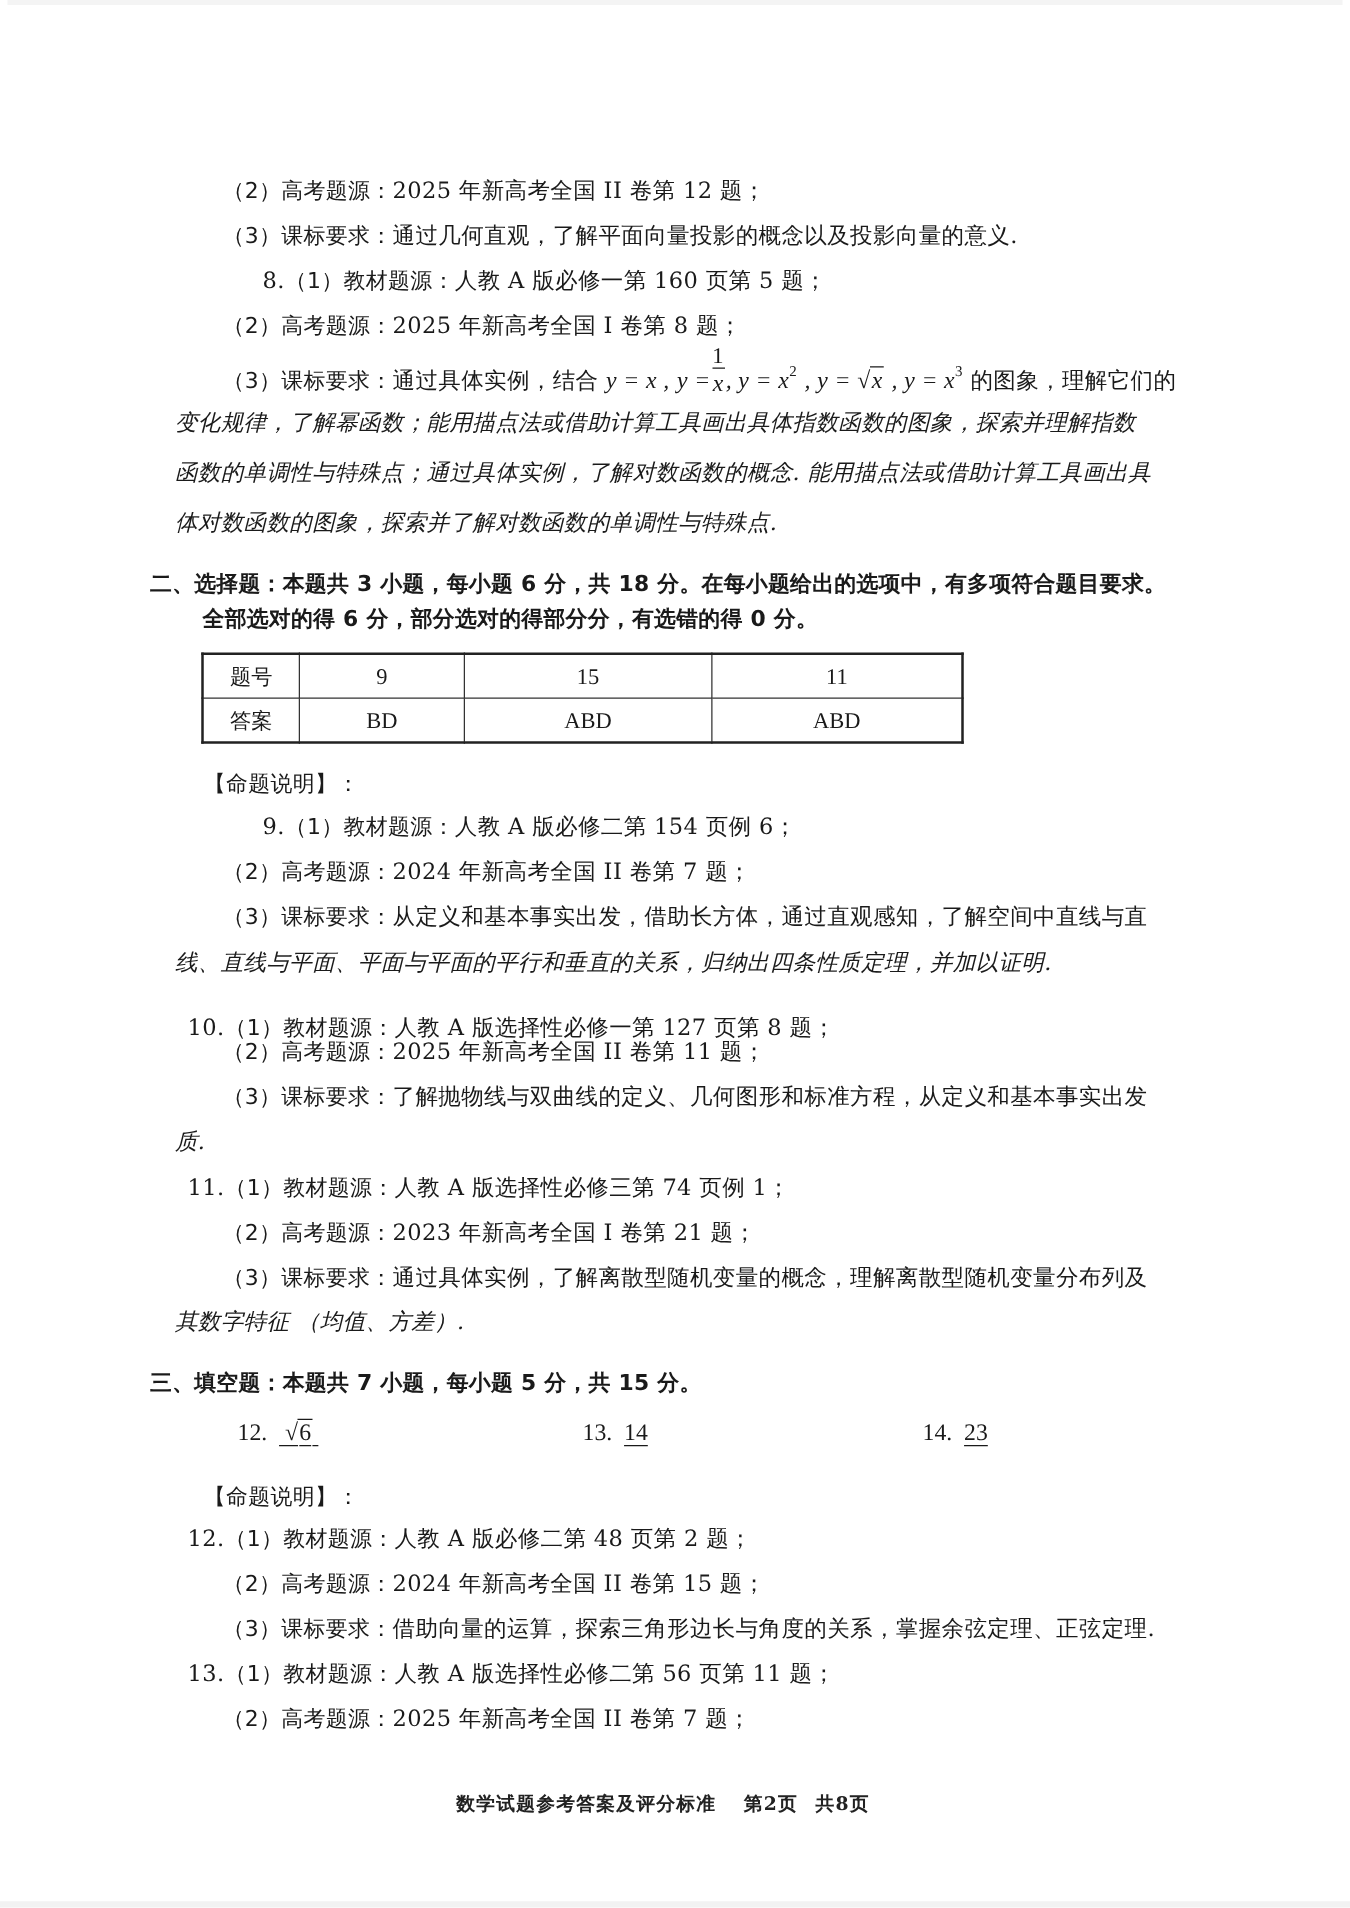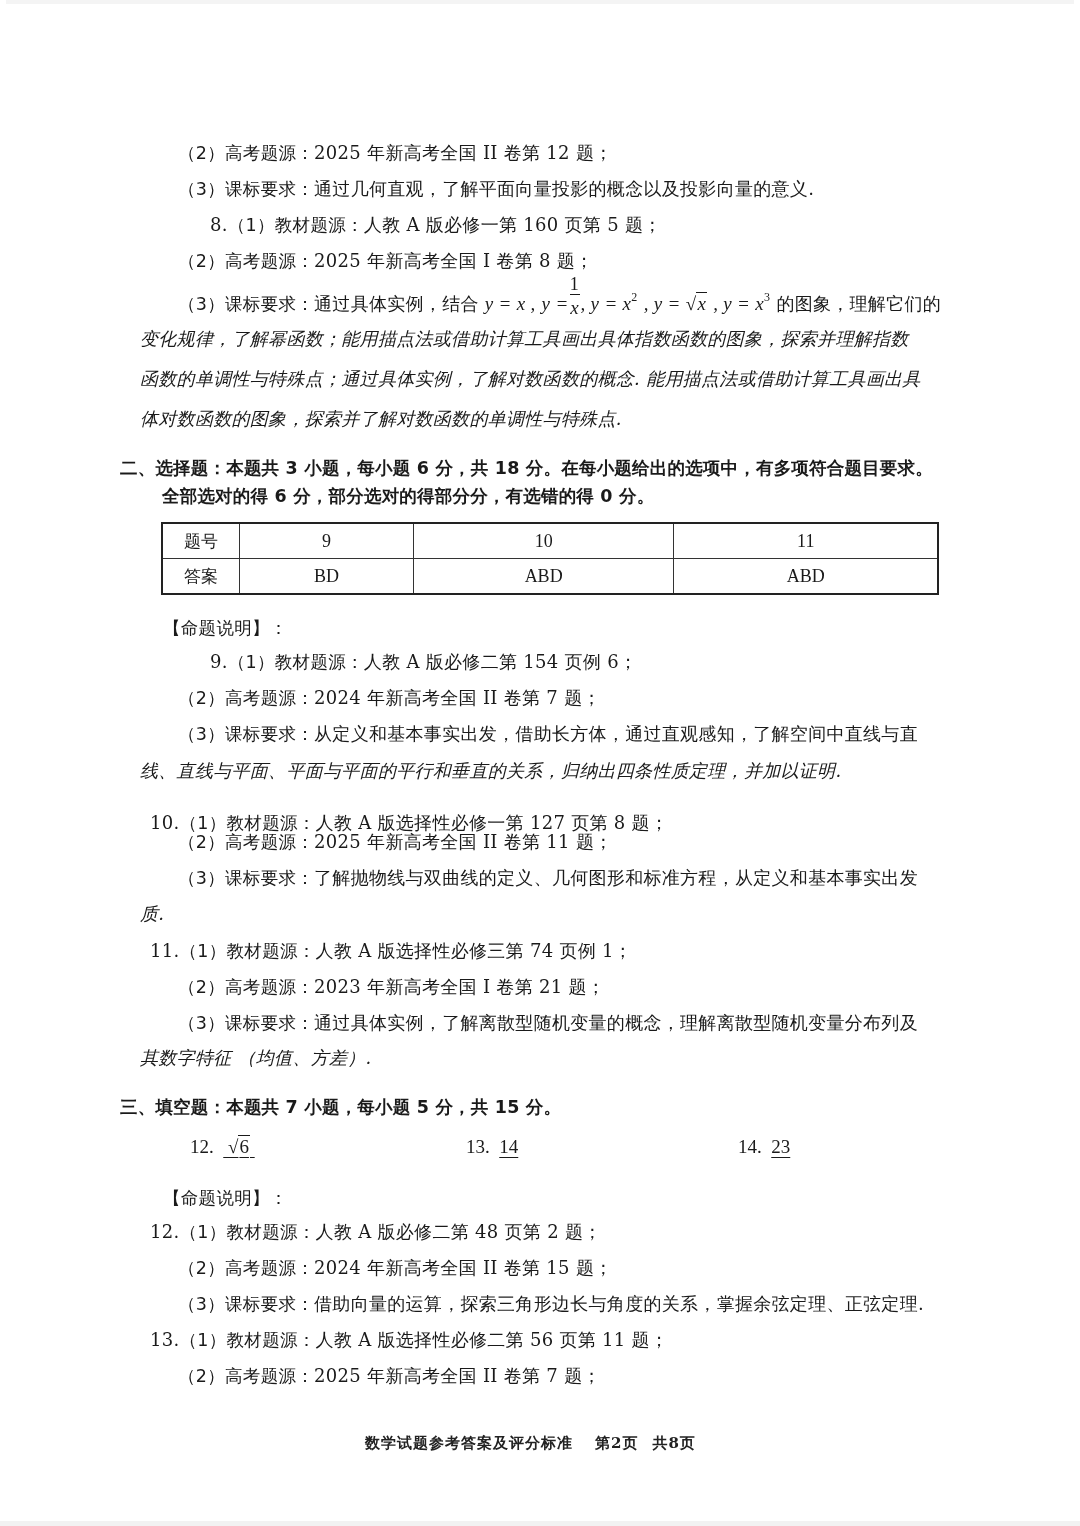--- a/index.html
+++ b/index.html
@@ -25,21 +25,21 @@
     .note { left: 163px; }
     .math { font-family: "Liberation Serif", "DejaVu Serif", serif; font-style: italic; font-size: 19px; }
     .frac { display: inline-block; position: relative; width: 12px; text-align: center; vertical-align: middle; }
     .frac .num { position: absolute; left: 0; right: 0; top: -22px; font-style: normal; font-size: 18px; }
     .frac .bar { position: absolute; left: 1px; right: 1px; top: -1px; border-top: 1.4px solid #1a1a1a; }
     .frac .den { position: absolute; left: 0; right: 0; top: 2px; font-size: 19px; }
     sup { font-size: 12px; font-style: normal; position: relative; top: -2px; }
     .sqrt { border-top: 1.3px solid #1a1a1a; padding: 0 1px; }
 
     table.answers {
-      position: absolute; left: 161px; top: 522px; width: 778px; height: 72px;
+      position: absolute; left: 161px; top: 522px; width: 610px; height: 72px;
       border-collapse: collapse; border: 2px solid #222;
       font-family: "Liberation Serif", "DejaVu Serif", serif; font-size: 18px;
     }
     table.answers td { border: 1.5px solid #333; text-align: center; height: 34px; padding: 0; }
     table.answers td.head { width: 76px; font-family: "DejaVu Sans", sans-serif; font-size: 17px; }
     .fill { position: absolute; top: 1136px; font-family: "Liberation Serif", serif; font-size: 19px; margin-left: 28px; }
     .fill .ans { text-decoration: underline; text-underline-offset: 4px; }
     .footer {
       position: absolute; left: 365px; top: 1434px; font-family: "DejaVu Serif", serif;
       font-size: 15px; font-weight: bold; letter-spacing: 1px; color: #222;
@@ -78,21 +78,21 @@
 <div class="line wrap" style="top:408px">体对数函数的图象，探索并了解对数函数的单调性与特殊点.</div>
 
 <div class="line sec hdr" style="top:457px">二、选择题：本题共 3 小题，每小题 6 分，共 18 分。在每小题给出的选项中，有多项符合题目要求。</div>
 <div class="line sec2 hdr" style="top:485px">全部选对的得 6 分，部分选对的得部分分，有选错的得 0 分。</div>
 
 <table class="answers">
   <tbody>
       <tr>
     <td class="head">题号</td>
     <td>9</td>
-    <td>10</td>
+    <td>15</td>
     <td>11</td>
   </tr>
   <tr>
     <td class="head">答案</td>
     <td>BD</td>
     <td>ABD</td>
     <td>ABD</td>
   </tr>
 </tbody>
   </table>

